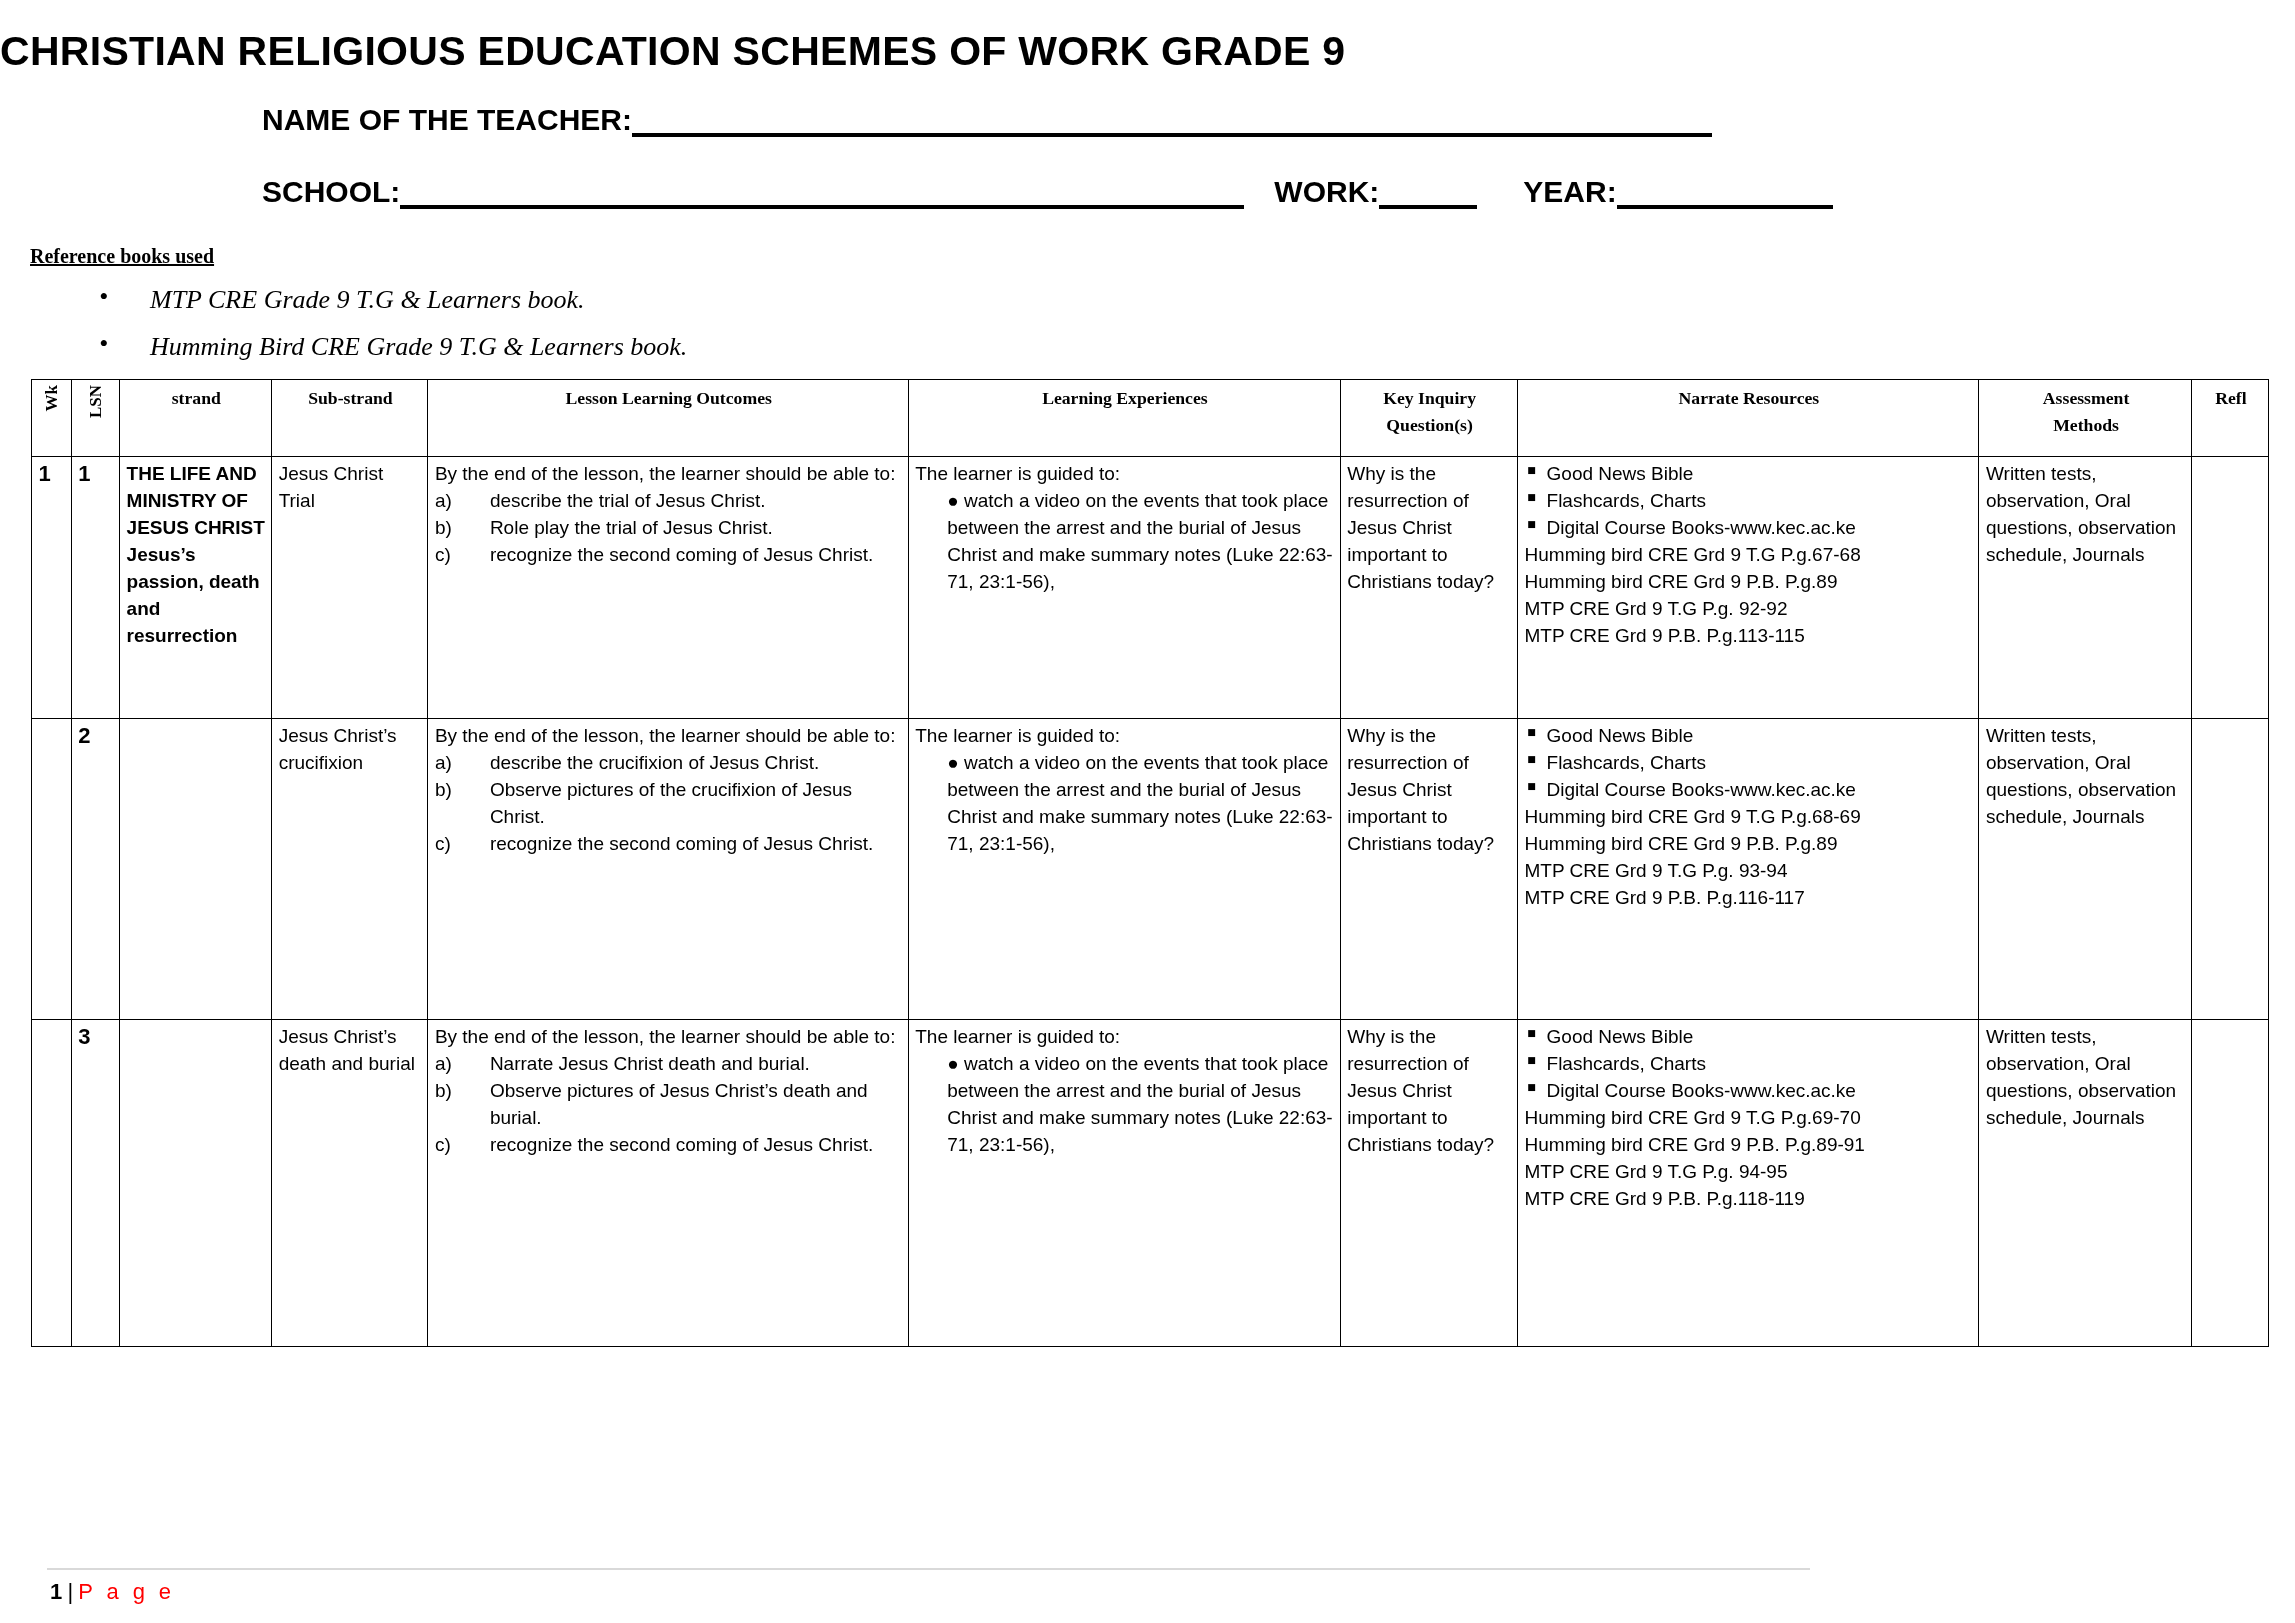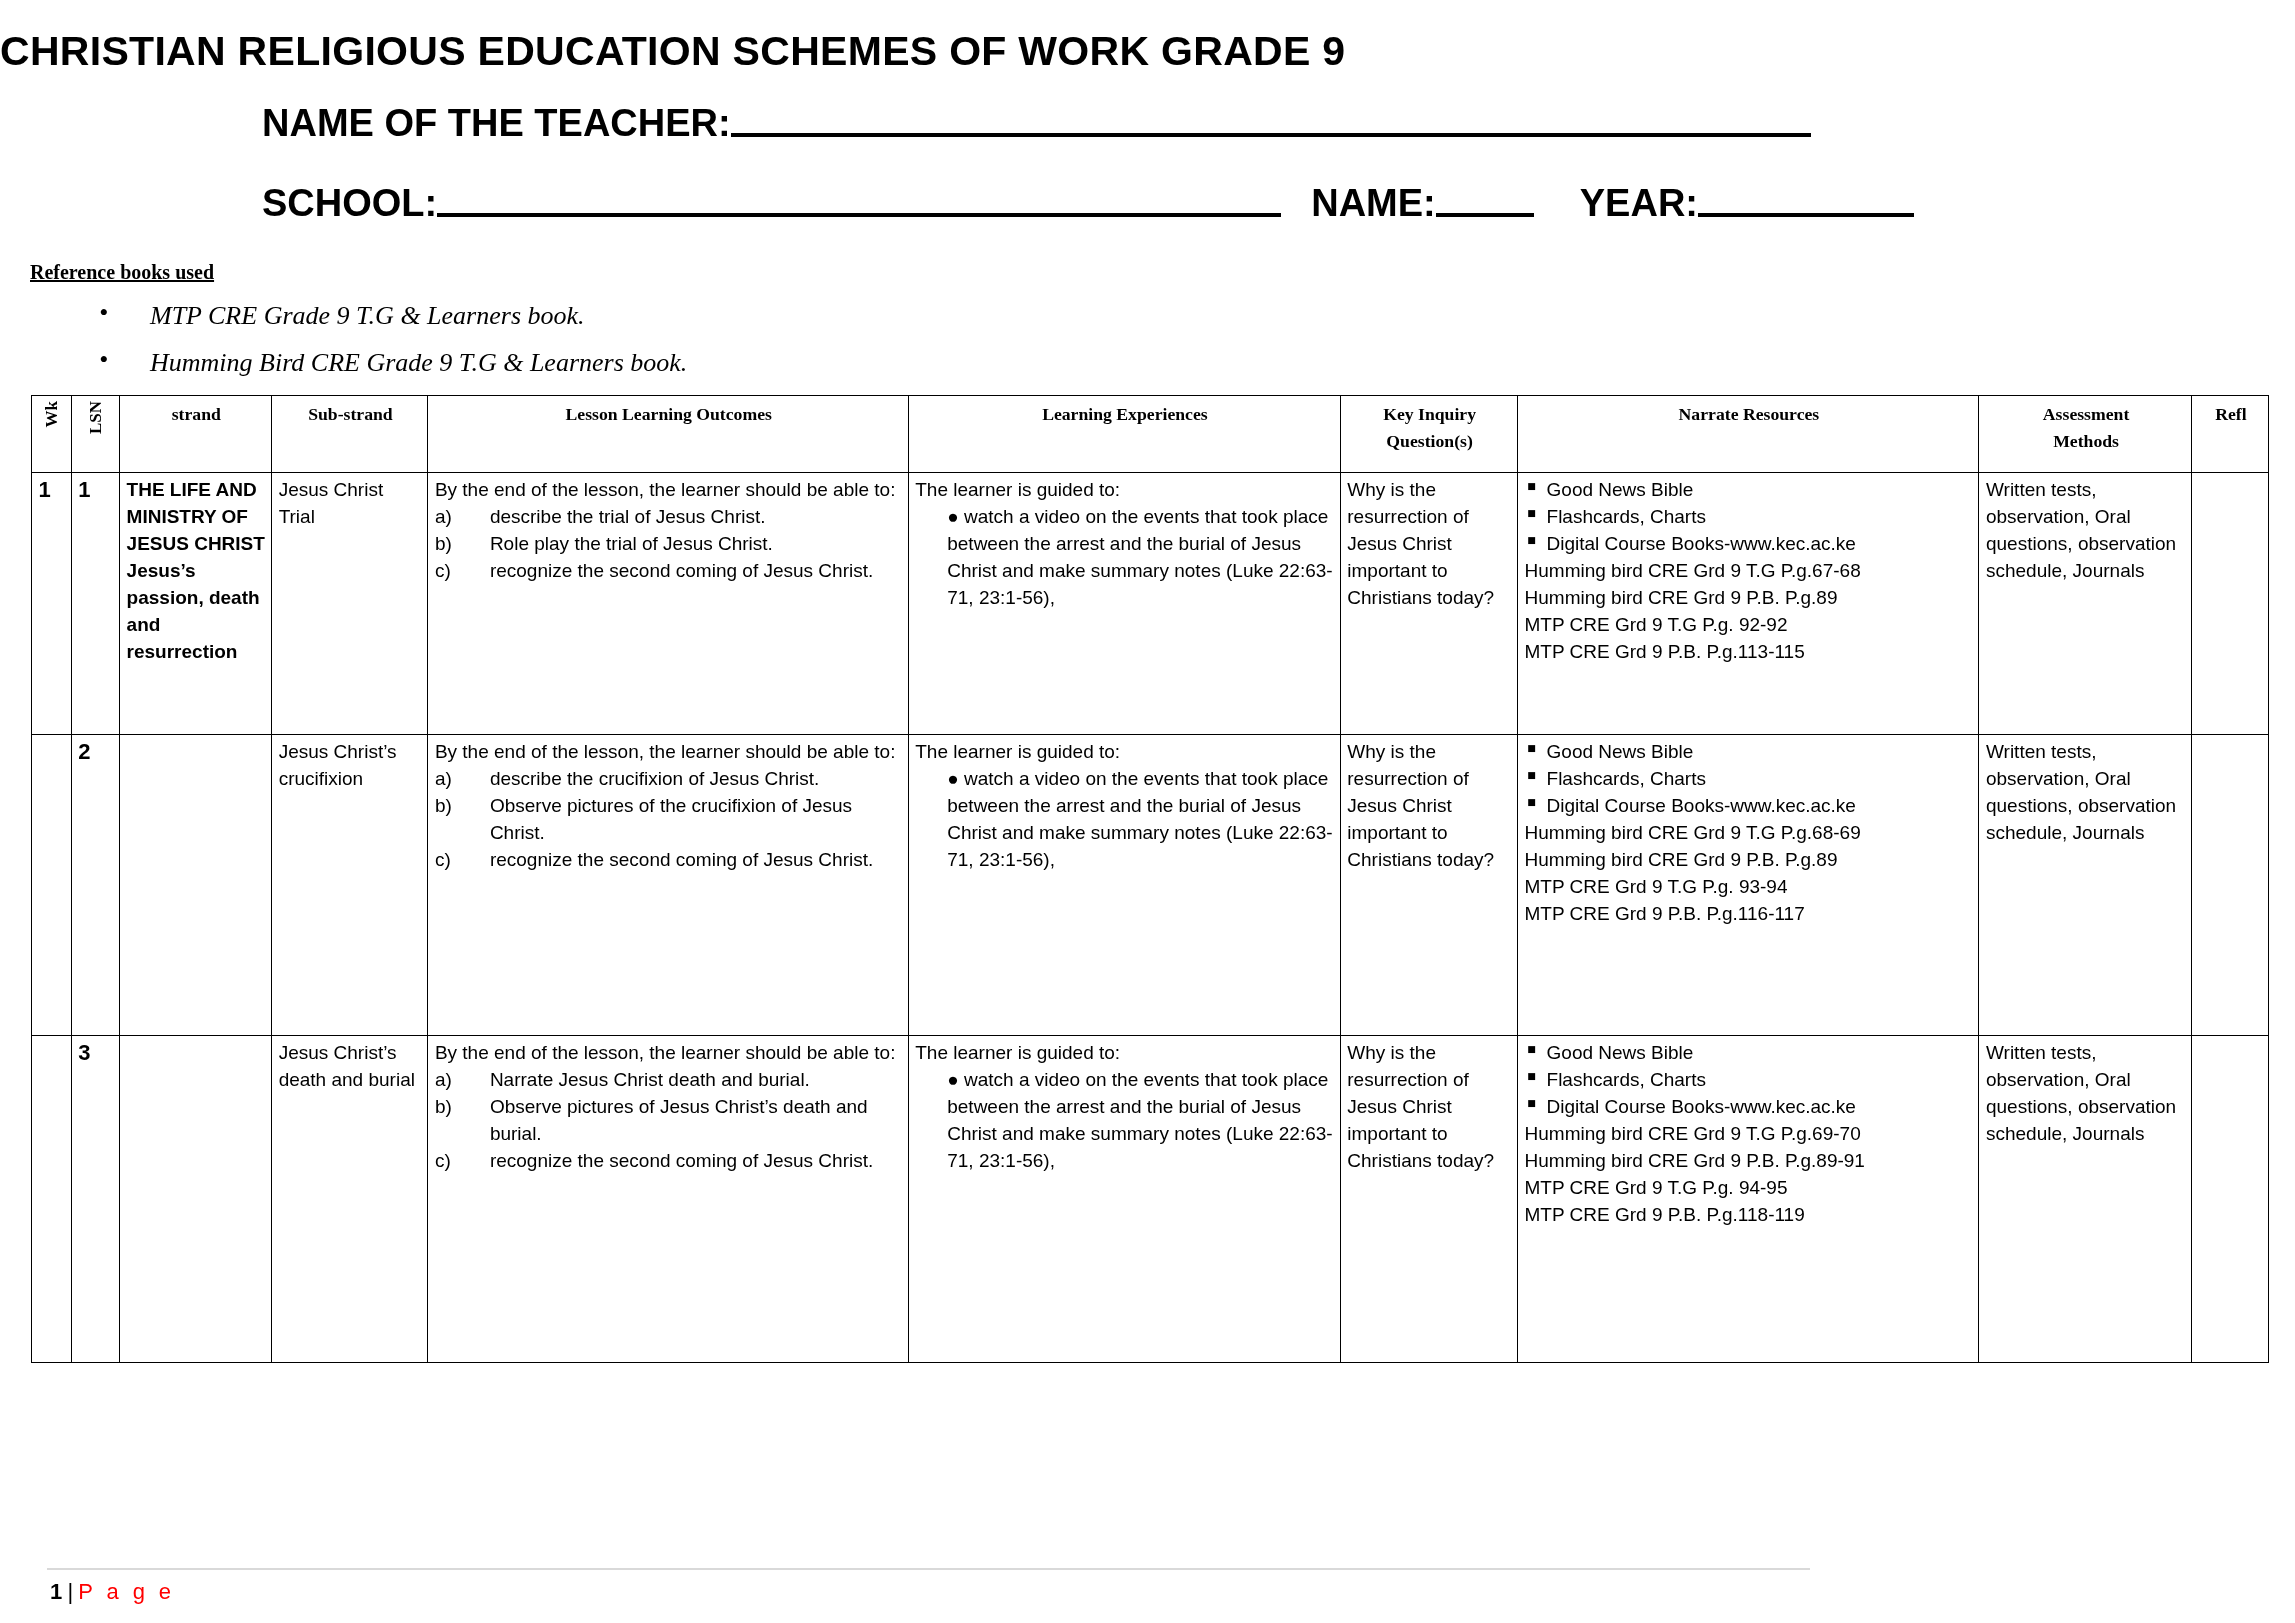--- a/index.html
+++ b/index.html
@@ -23,24 +23,25 @@
     font-family: "Liberation Sans", sans-serif;
     font-weight: bold;
     font-size: 41px;
     letter-spacing: 0.3px;
     padding-top: 27.5px;
     white-space: nowrap;
   }
   .headline-row {
     font-family: "Liberation Sans", sans-serif;
     font-weight: bold;
-    font-size: 38px;
+    font-size: 30px;
     margin-left: 262px;
     margin-top: 27.5px;
     display: flex;
+    align-items: flex-end;
     white-space: nowrap;
   }
   .headline-row.second { margin-top: 37px; }
   .fill-line {
     display: inline-block;
     border-bottom: 4.6px solid #000;
     height: 31px;
   }
   .lbl { display:inline-block; }
 
@@ -202,21 +203,21 @@
   <div class="doc-title">CHRISTIAN RELIGIOUS EDUCATION SCHEMES OF WORK GRADE 9</div>
 
   <div class="headline-row">
     <span class="lbl">NAME OF THE TEACHER:</span>
     <span class="fill-line" style="width:1080px;"></span>
   </div>
 
   <div class="headline-row second">
     <span class="lbl">SCHOOL:</span>
     <span class="fill-line" style="width:844px;"></span>
-    <span class="lbl" style="margin-left:30px;">NAME:</span>
+    <span class="lbl" style="margin-left:30px;">WORK:</span>
     <span class="fill-line" style="width:98px;"></span>
     <span class="lbl" style="margin-left:46px;">YEAR:</span>
     <span class="fill-line" style="width:216px;"></span>
   </div>
 
   <div class="ref-heading">Reference books used</div>
   <ul class="ref-list">
     <li>
       <span class="bullet">•</span>
       <span>MTP CRE Grade 9 T.G &amp; Learners book.</span>

